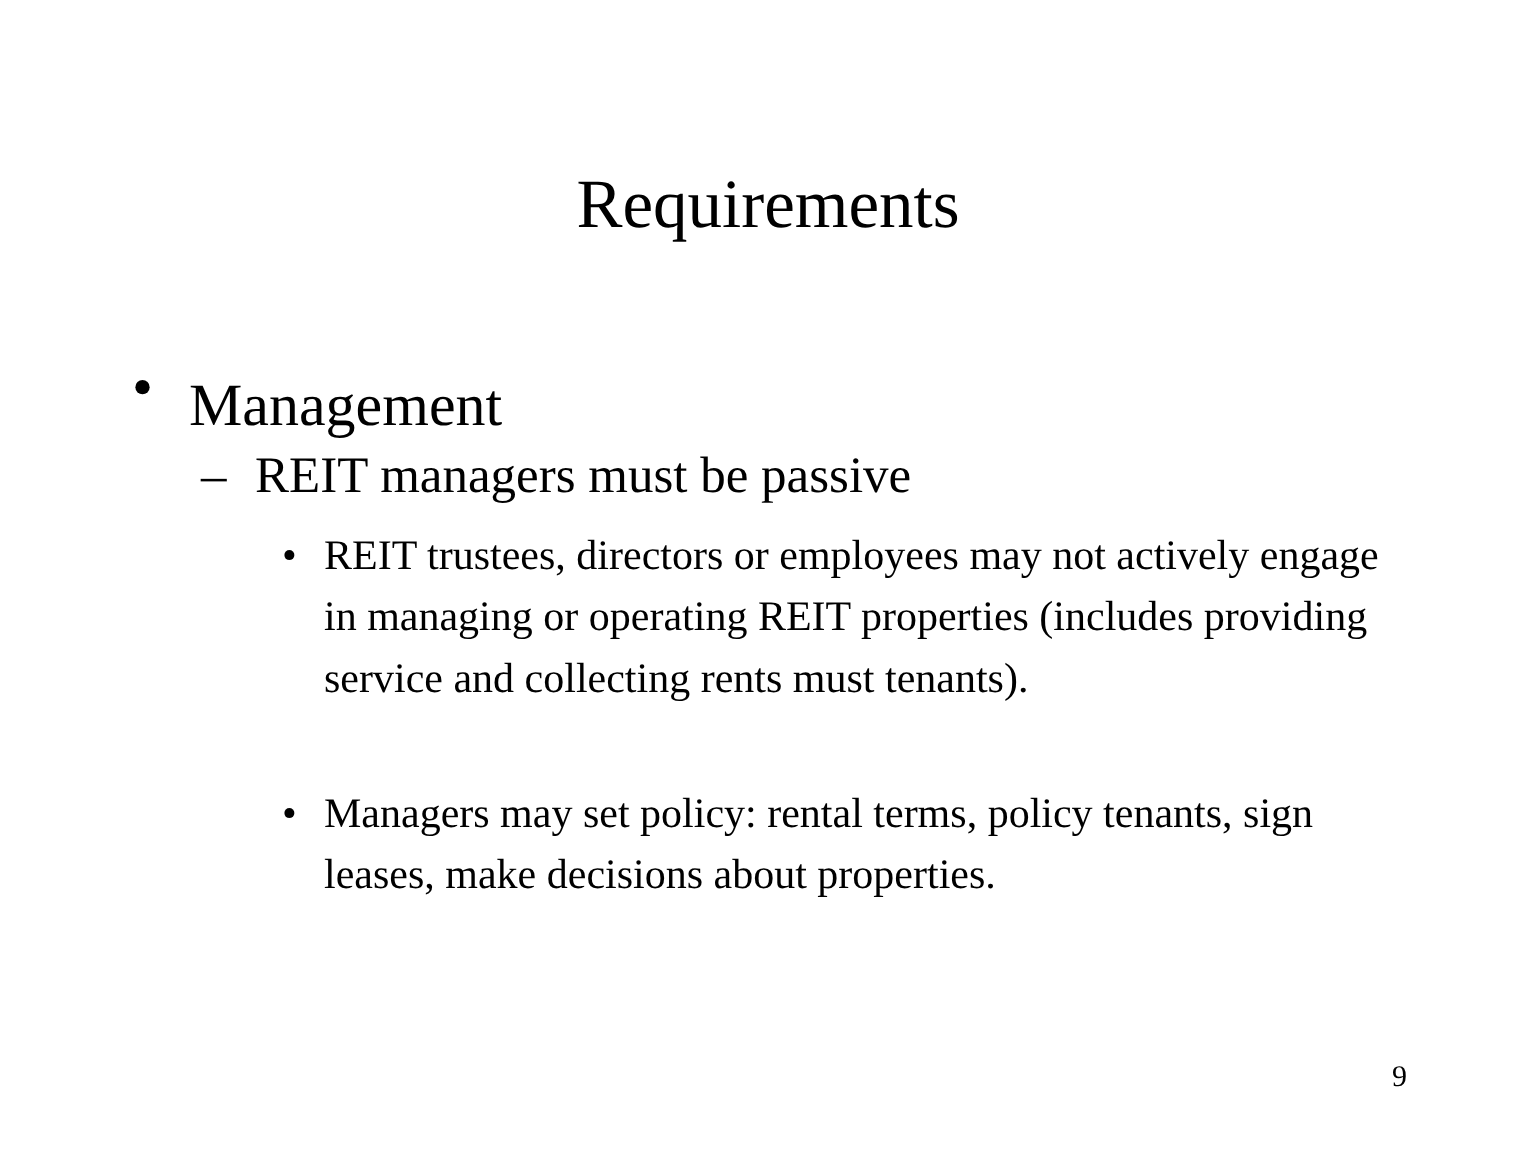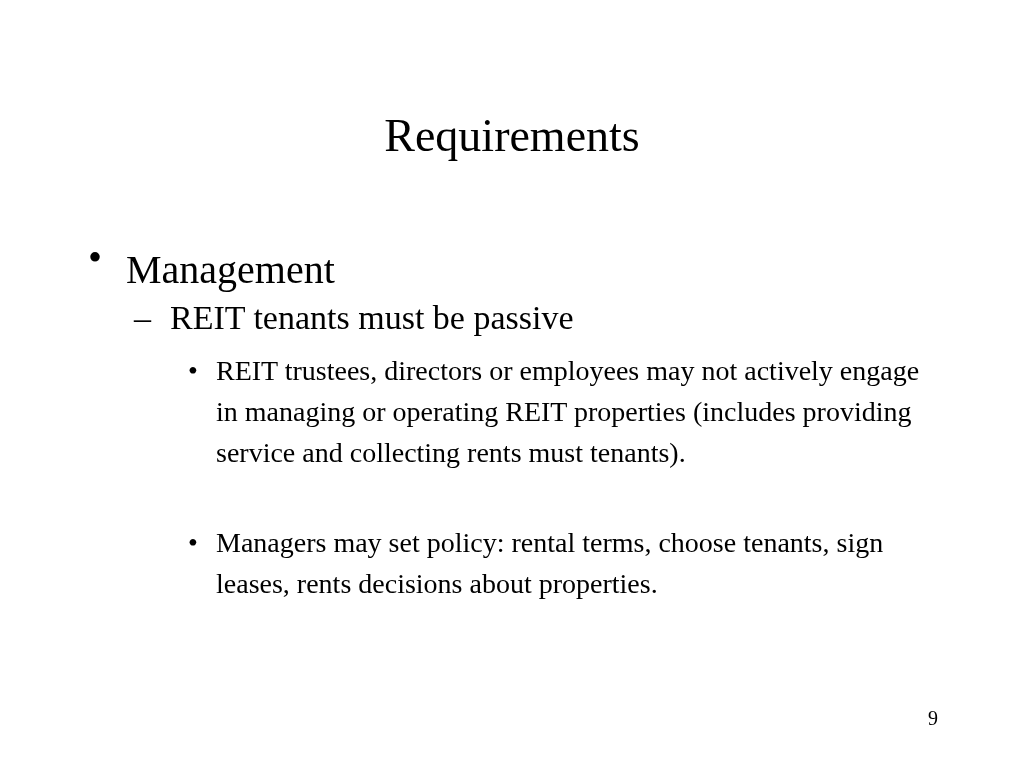--- a/index.html
+++ b/index.html
@@ -96,27 +96,27 @@
 <div class="slide">
   <div class="title">Requirements</div>
 
   <div class="l1">
     <span class="bullet">•</span>
     <span class="text">Management</span>
   </div>
 
   <div class="l2">
     <span class="dash">–</span>
-    <span class="text">REIT tenants must be passive</span>
+    <span class="text">REIT managers must be passive</span>
   </div>
 
   <div class="l3 a">
     <span class="bullet">•</span>
     <span class="text">REIT trustees, directors or employees may not actively engage in managing or operating REIT properties (includes providing service and collecting rents must tenants).</span>
   </div>
 
   <div class="l3 b">
     <span class="bullet">•</span>
-    <span class="text">Managers may set policy: rental terms, choose tenants, sign leases, rents decisions about properties.</span>
+    <span class="text">Managers may set policy: rental terms, policy tenants, sign leases, make decisions about properties.</span>
   </div>
 
   <div class="page-number">9</div>
 </div>
 
 </body></html>

